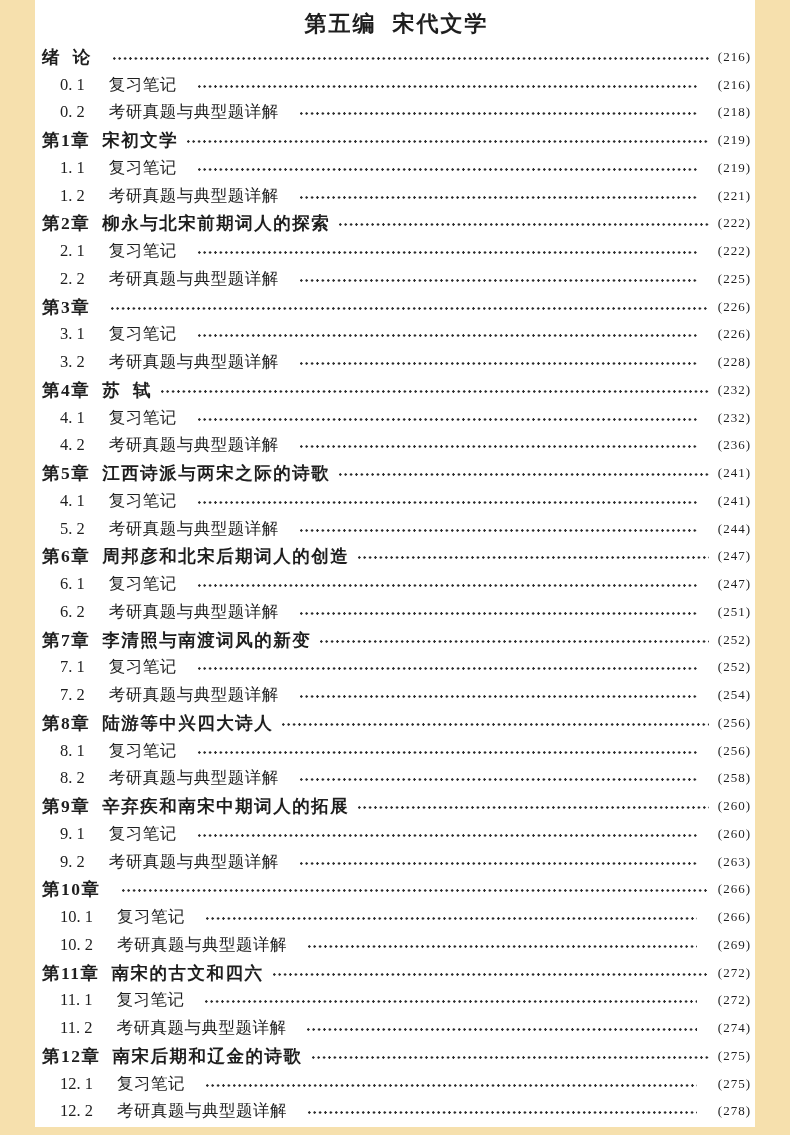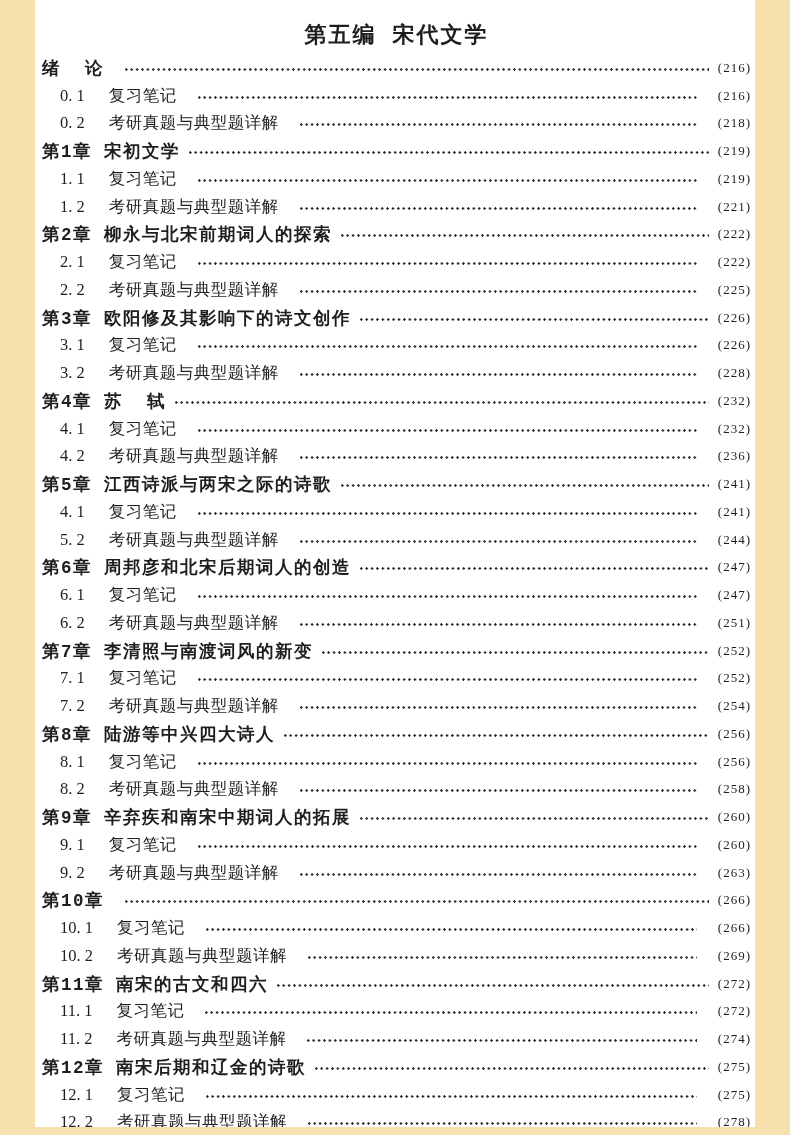--- a/index.html
+++ b/index.html
@@ -20,21 +20,21 @@
   .edge-right  { right: 0; top: 0; width: 35px; height: 1135px; }
   .edge-bottom { left: 0; bottom: 0; width: 790px; height: 8px; }
 
   .content {
     position: absolute;
     left: 35px;
     top: 0;
     width: 720px;
     height: 1127px;
     background: #ffffff;
-    padding: 22px 4px 0 7px;
+    padding: 11px 4px 0 7px;
   }
   .doc-title {
     text-align: center;
     font-family: "Liberation Sans", "DejaVu Sans", sans-serif;
     font-weight: bold;
     font-size: 22px;
     line-height: 26px;
     letter-spacing: 2px;
     white-space: pre;
     margin-bottom: 6px;
@@ -43,21 +43,21 @@
   .row {
     display: flex;
     align-items: center;
     height: 27.75px;
     width: 100%;
   }
   .row .num { white-space: pre; flex: 0 0 auto; }
   .row .rtitle { white-space: pre; flex: 0 0 auto; }
   .row.chapter .num,
   .row.chapter .rtitle {
-    font-family: Liberation Mono, monospace;
+    font-family: Liberation Serif, serif;
     font-weight: bold;
     font-size: 17.5px;
     letter-spacing: 1.5px;
   }
   .row.chapter .num { margin-right: 12px; }
   .row.section { padding-left: 18px; gap: 12px; }
   .row.section .num {
     font-size: 16.5px;
     margin-right: 12px;
   }
@@ -139,21 +139,20 @@
         <span class="pageno">(222)</span>
       </div>
       <div class="row section">
         <span class="num">2. 2</span>
         <span class="rtitle">考研真题与典型题详解</span>
         <span class="leader"></span>
         <span class="pageno">(225)</span>
       </div>
       <div class="row chapter">
         <span class="num">第3章</span>
-        <span class="rtitle">欧阳修及其影响下的诗文创作</span>
         <span class="leader"></span>
         <span class="pageno">(226)</span>
       </div>
       <div class="row section">
         <span class="num">3. 1</span>
         <span class="rtitle">复习笔记</span>
         <span class="leader"></span>
         <span class="pageno">(226)</span>
       </div>
       <div class="row section">

